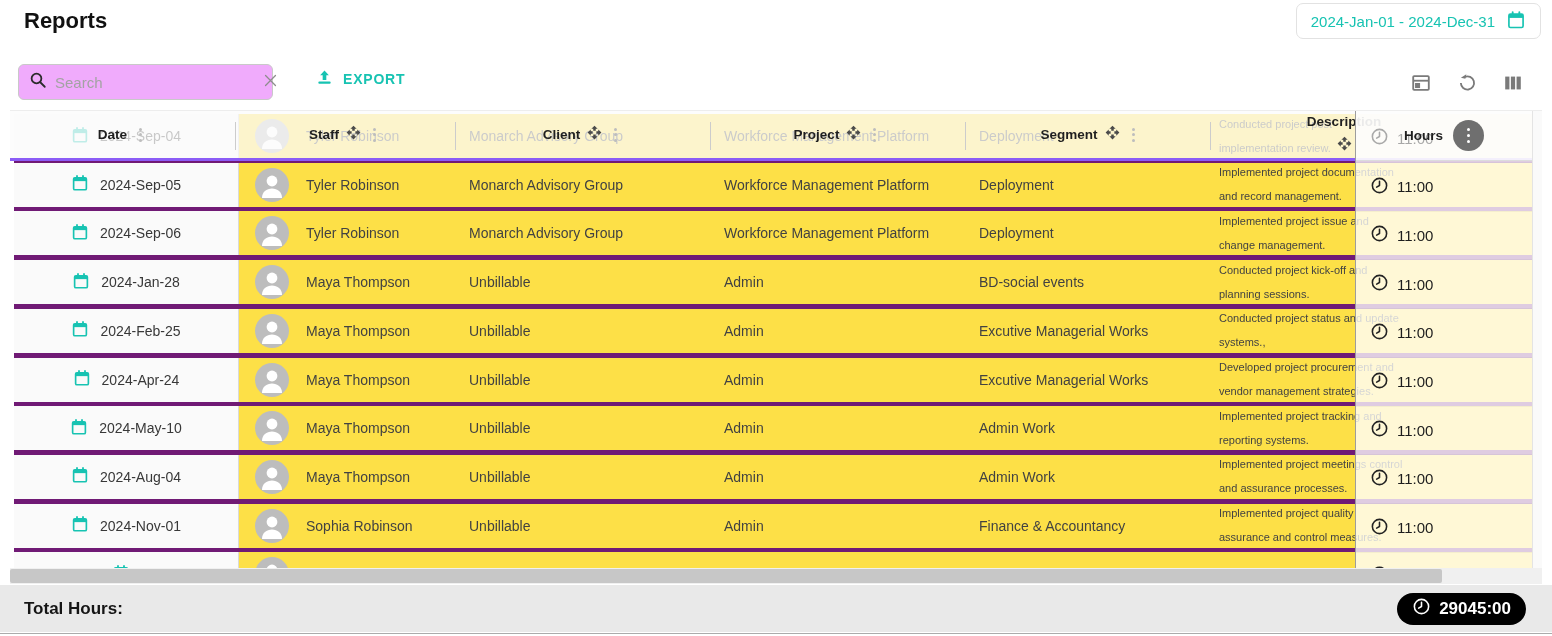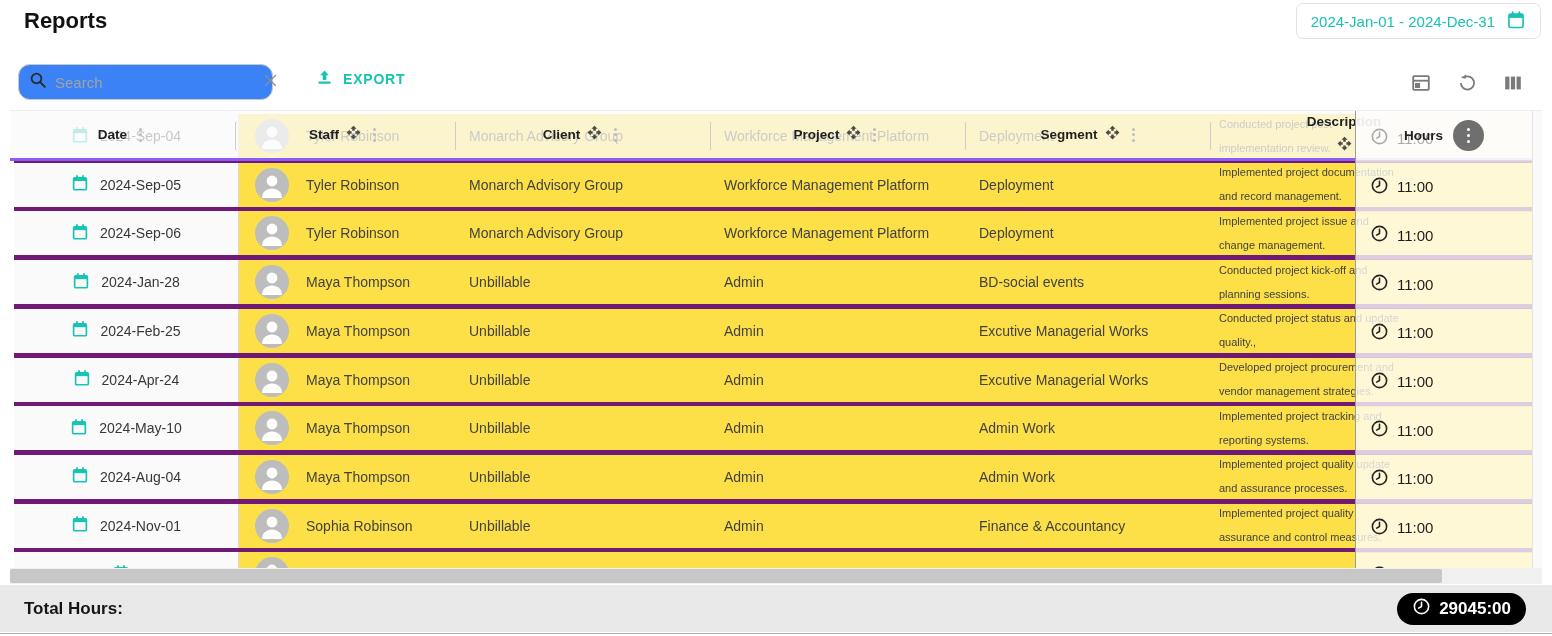--- a/index.html
+++ b/index.html
@@ -13,21 +13,21 @@
     border:1px solid #e2e2e2; border-radius:7px; display:flex; align-items:center; gap:11px;
     background:#fff; cursor:pointer; }
   .daterange span { font-size:15px; color:#17c3b2; }
 
   
   .card { position:absolute; left:10px; top:57px; width:1532px; height:527px; background:#fff; }
 
   
   .toolbar { position:absolute; left:0; top:0; width:100%; height:53px; }
   .search-box { position:absolute; left:8px; top:7px; width:255px; height:36px;
-    border:1px solid #c9c9c9; border-radius:12px; background:#3b82f6;
+    border:1px solid #c9c9c9; border-radius:6px; background:#f0abfc;
     display:flex; align-items:center; padding:0 10px; gap:8px; }
   .search-box input { border:none; outline:none; flex:1; font-size:15px; color:#333;
     font-family:"Liberation Sans", sans-serif; background:transparent; }
   .search-box input::placeholder { color:#a3a3a3; }
   .export-btn { position:absolute; left:305px; top:11px; display:flex; align-items:center; gap:9px;
     background:none; border:none; cursor:pointer; }
   .export-btn span { font-size:14px; font-weight:700; letter-spacing:0.8px; color:#17c3b2; }
   .toolbar-right { position:absolute; right:14px; top:11px; display:flex; gap:16px; }
   .tool-icon { width:30px; height:30px; display:flex; align-items:center; justify-content:center;
     background:none; border:none; cursor:pointer; }
@@ -313,21 +313,21 @@
               <span>Unbillable</span>
             </div>
             <div class="cell col-project project-cell">
               <span>Admin</span>
             </div>
             <div class="cell col-segment segment-cell">
               <span>Excutive Managerial Works</span>
             </div>
             <div class="cell col-desc desc-cell">
               <div class="dline">Conducted project status and update</div>
-              <div class="dline">quality.,</div>
+              <div class="dline">systems.,</div>
             </div>
           </div>
           <div class="trow" style="top: 246.5px;">
             <div class="cell col-date date-cell">
               <span><svg width="18" height="18" viewBox="0 0 24 24">
                   <rect x="3.5" y="5" width="17" height="16" rx="1.8" fill="none" stroke="#17c3b2" stroke-width="2.2"></rect>
                   <rect x="3.5" y="5" width="17" height="4.5" fill="#17c3b2"></rect>
                   <path d="M8 2.5v4M16 2.5v4" stroke="#17c3b2" stroke-width="2.4" stroke-linecap="round"></path>
                 </svg></span>
               <span>2024-Apr-24</span>
@@ -408,21 +408,21 @@
             <div class="cell col-client client-cell">
               <span>Unbillable</span>
             </div>
             <div class="cell col-project project-cell">
               <span>Admin</span>
             </div>
             <div class="cell col-segment segment-cell">
               <span>Admin Work</span>
             </div>
             <div class="cell col-desc desc-cell">
-              <div class="dline">Implemented project quality update</div>
+              <div class="dline">Implemented project meetings control</div>
               <div class="dline">and assurance processes.</div>
             </div>
           </div>
           <div class="trow" style="top: 392.6px;">
             <div class="cell col-date date-cell">
               <span><svg width="18" height="18" viewBox="0 0 24 24">
                   <rect x="3.5" y="5" width="17" height="16" rx="1.8" fill="none" stroke="#17c3b2" stroke-width="2.2"></rect>
                   <rect x="3.5" y="5" width="17" height="4.5" fill="#17c3b2"></rect>
                   <path d="M8 2.5v4M16 2.5v4" stroke="#17c3b2" stroke-width="2.4" stroke-linecap="round"></path>
                 </svg></span>

